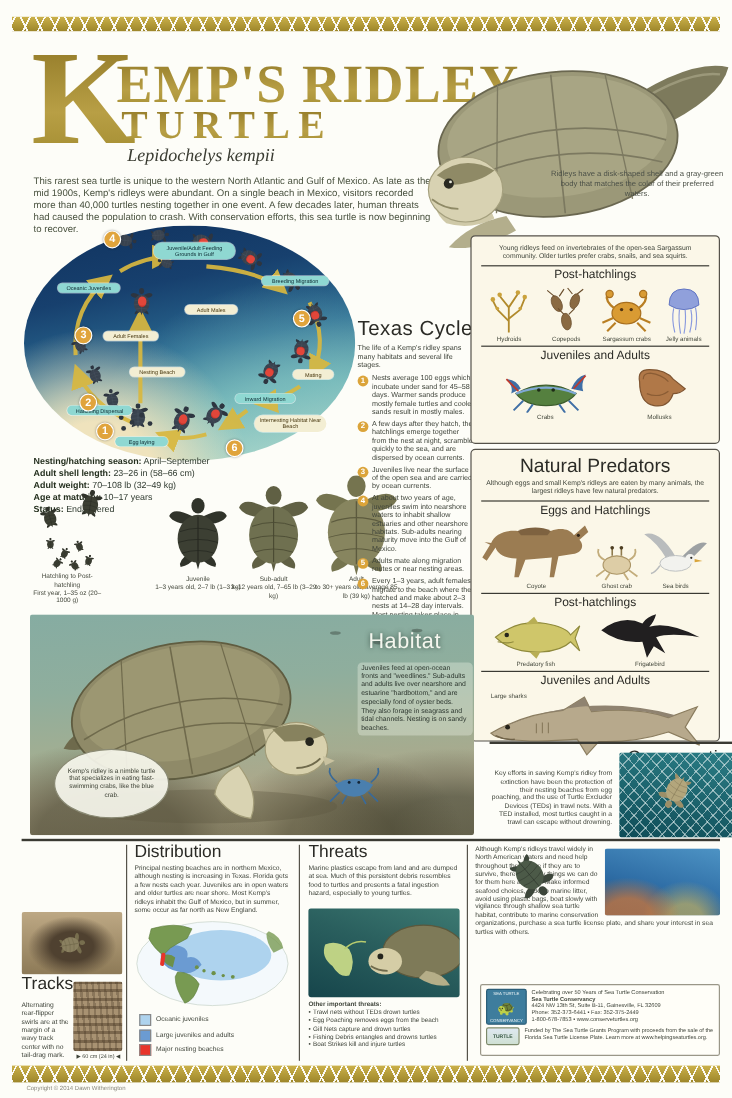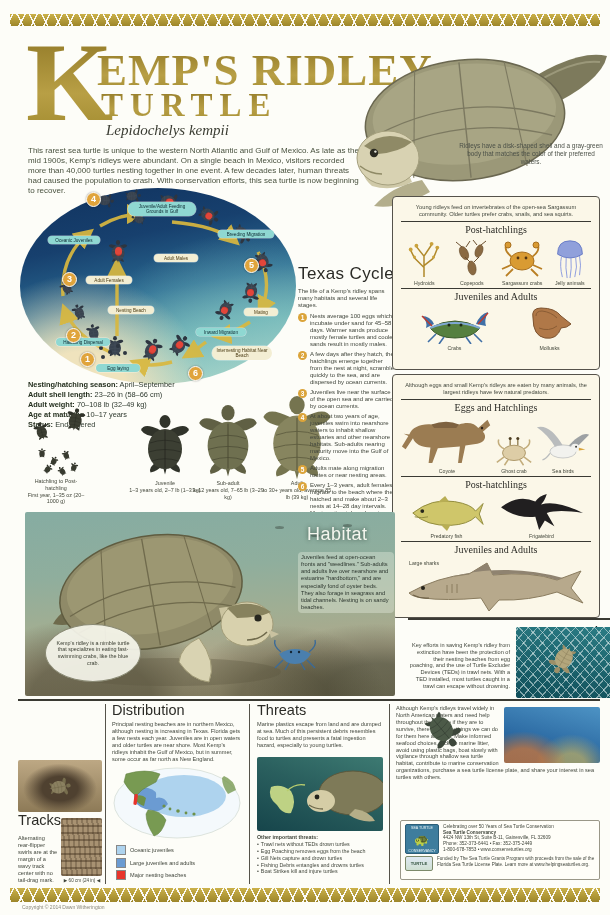--- a/index.html
+++ b/index.html
@@ -73,21 +73,21 @@
     line-height:1.15;color:#3f443a;}
   .lc-step .n{position:absolute;left:0;top:0;width:9px;height:9px;border-radius:50%;
     background:#dba43a;color:#fff;font-size:6.5px;font-weight:bold;line-height:9px;text-align:center;}
 
   
   .info-box{position:absolute;left:392px;width:208px;background:#fbf7e8;
     border:1px solid #55524a;border-radius:4px;padding:5px 8px;box-sizing:border-box;}
   .box-title{font-size:16px;font-weight:normal;text-align:center;color:#2b2b26;margin:0;}
   .box-intro{font-size:5.7px;line-height:1.2;text-align:center;color:#3f443a;margin:2px 0 3px;}
   .rule{border-top:1.5px solid #3a3a33;margin:2px 0;}
-  .grp-h{font-size:10px;text-align:center;color:#2b2b26;margin:1px 0 2px;font-family:Liberation Serif, serif;}
+  .grp-h{font-size:10px;text-align:center;color:#2b2b26;margin:1px 0 2px;}
   .icon-row{display:flex;justify-content:space-around;align-items:flex-end;}
   .icon-cell{display:flex;flex-direction:column;align-items:center;}
   .icon-lab{font-size:5.2px;color:#44483c;margin-top:1px;text-align:center;}
   #diet-box{top:196px;height:174px;}
   #pred-box{top:374px;height:244px;}
 
   
   #habitat{left:25px;top:512px;width:370px;height:184px;overflow:hidden;border-radius:2px;
     background:
       radial-gradient(ellipse at 18% 100%, rgba(62,58,40,.55) 0 14%, rgba(62,58,40,0) 30%),
@@ -532,20 +532,21 @@
           <path d="M6 14 Q4 4 14 4 Q28 4 34 12 L44 20 Q40 24 34 24 Q30 36 18 34 Q6 32 6 14 Z" fill="#b07848" stroke="#7e5430" stroke-width="1"></path>
           <path d="M9 12 Q9 7 15 7 Q24 8 30 14" fill="none" stroke="#8a5c34" stroke-width="1"></path>
           <path d="M12 24 Q22 28 30 22" fill="none" stroke="#8a5c34" stroke-width="1"></path>
         </svg>
         <div class="icon-lab">Mollusks</div>
       </div>
     </div>
   </div>
 
   <div class="info-box" id="pred-box">
+    <h2 class="box-title">Natural Predators</h2>
     <div class="box-intro">Although eggs and small Kemp's ridleys are eaten by many animals, the largest ridleys have few natural predators.</div>
     <div class="rule"></div>
     <div class="grp-h">Eggs and Hatchlings</div>
     <div class="icon-row">
       <div class="icon-cell">
         <svg width="92" height="52" viewBox="0 0 100 56">
           <path d="M84 14 L94 5 L97 11 L89 18 C94 23 91 30 83 31 L70 33 L66 52 L62 52 L64 34 L40 36 L34 52 L30 52 L32 35 C22 35 15 31 13 25 L5 37 L1 34 L9 21 C12 13 22 9 33 10 L63 10 C72 7 80 8 84 14 Z" fill="#9b7c52"></path>
           <path d="M13 25 L3 20 L9 21" fill="#9b7c52"></path>
           <path d="M33 10 Q50 4 63 10 L60 14 L36 14 Z" fill="#7e6240"></path>
           <circle cx="88" cy="14" r="1.4" fill="#2e2317"></circle>

